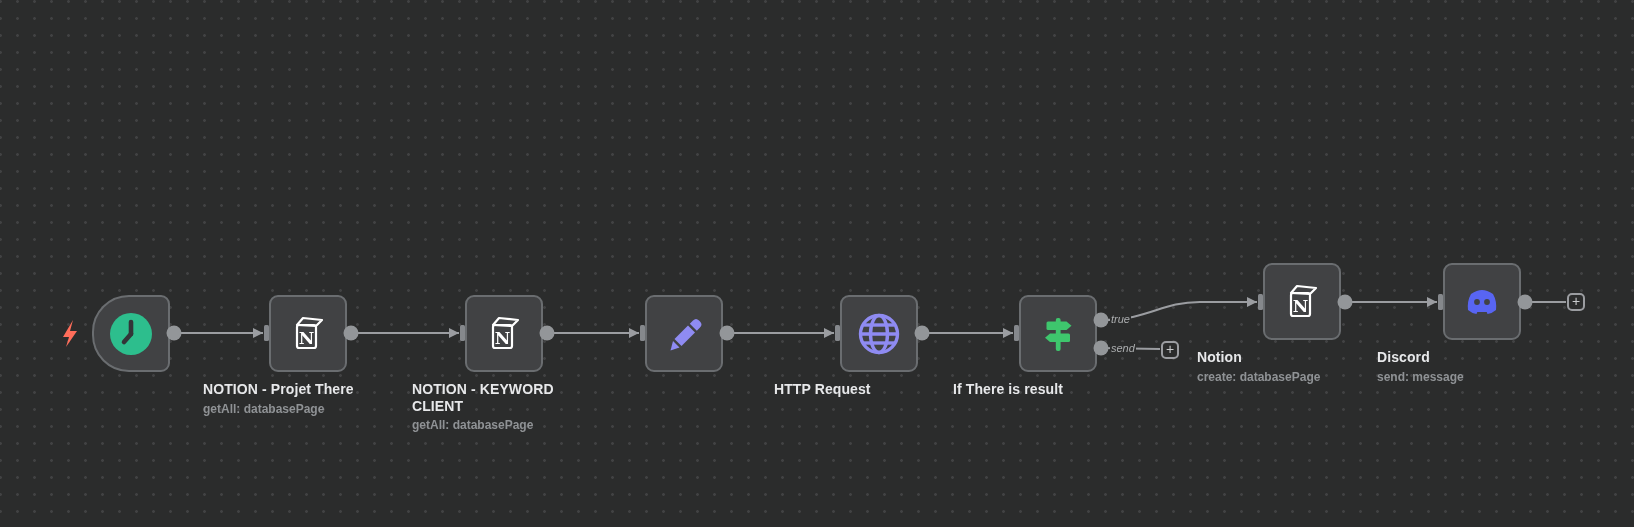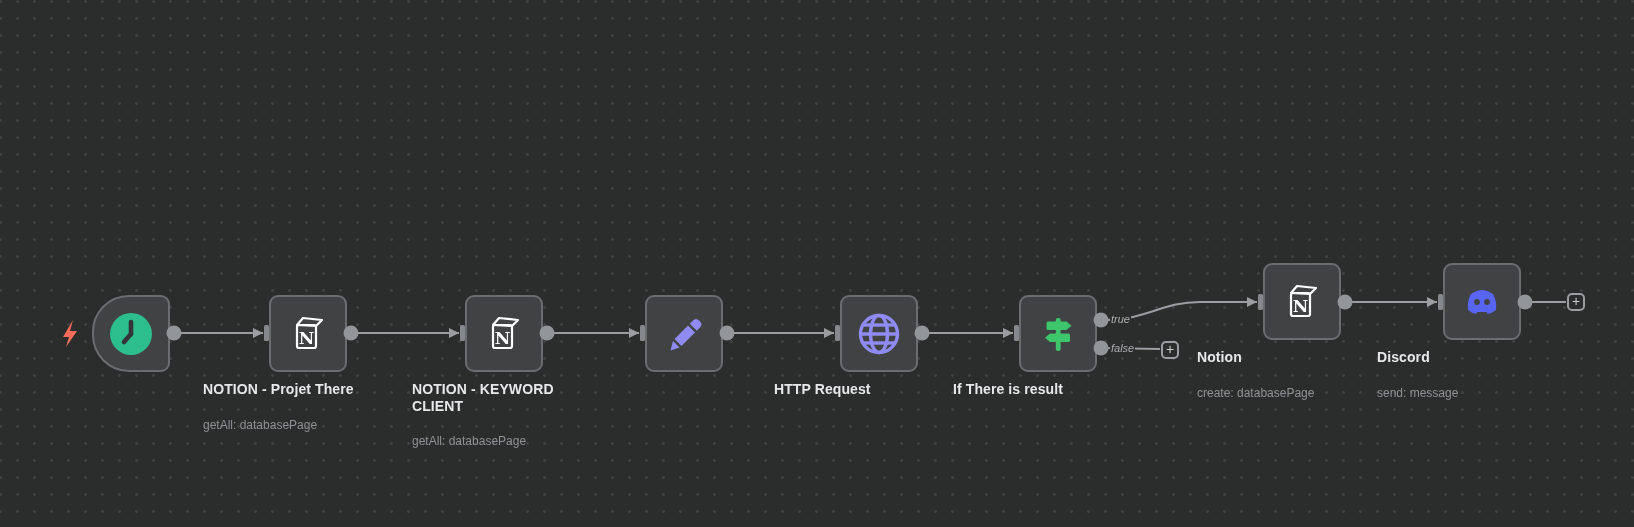--- a/index.html
+++ b/index.html
@@ -31,24 +31,24 @@
     z-index:3;
   }
   .node-caption .nlabel{
     color:#e7e8ea;
     font-size:14px;
     font-weight:600;
     line-height:16.5px;
     letter-spacing:.1px;
   }
   .node-caption .nsub{
-    margin-top:20px;
+    margin-top:4px;
     color:#8f9295;
     font-size:12px;
-    font-weight:400;
+    font-weight:700;
   }
   .conn-layer{
     position:absolute;left:0;top:0;z-index:2;
     pointer-events:none;
   }
   .port-label{
     position:absolute;
     z-index:3;
     font-size:11px;
     color:#abadaf;
@@ -206,18 +206,18 @@
     <circle cx="547" cy="333" r="7.5" fill="#939699"></circle>
     <circle cx="727" cy="333" r="7.5" fill="#939699"></circle>
     <circle cx="922" cy="333" r="7.5" fill="#939699"></circle>
     <circle cx="1101" cy="320" r="7.5" fill="#939699"></circle>
     <circle cx="1101" cy="348" r="7.5" fill="#939699"></circle>
     <circle cx="1345" cy="302" r="7.5" fill="#939699"></circle>
     <circle cx="1525" cy="302" r="7.5" fill="#939699"></circle>
   </svg>
 
   <span class="port-label" style="left:1110px;top:313px">true</span>
-  <span class="port-label" style="left:1110px;top:342px">false</span>
+  <span class="port-label" style="left:1110px;top:342px">send</span>
 
   <div class="add-btn" style="left:1161px;top:341px">+</div>
   <div class="add-btn" style="left:1567px;top:293px">+</div>
 
 </div>
 
 </body></html>

